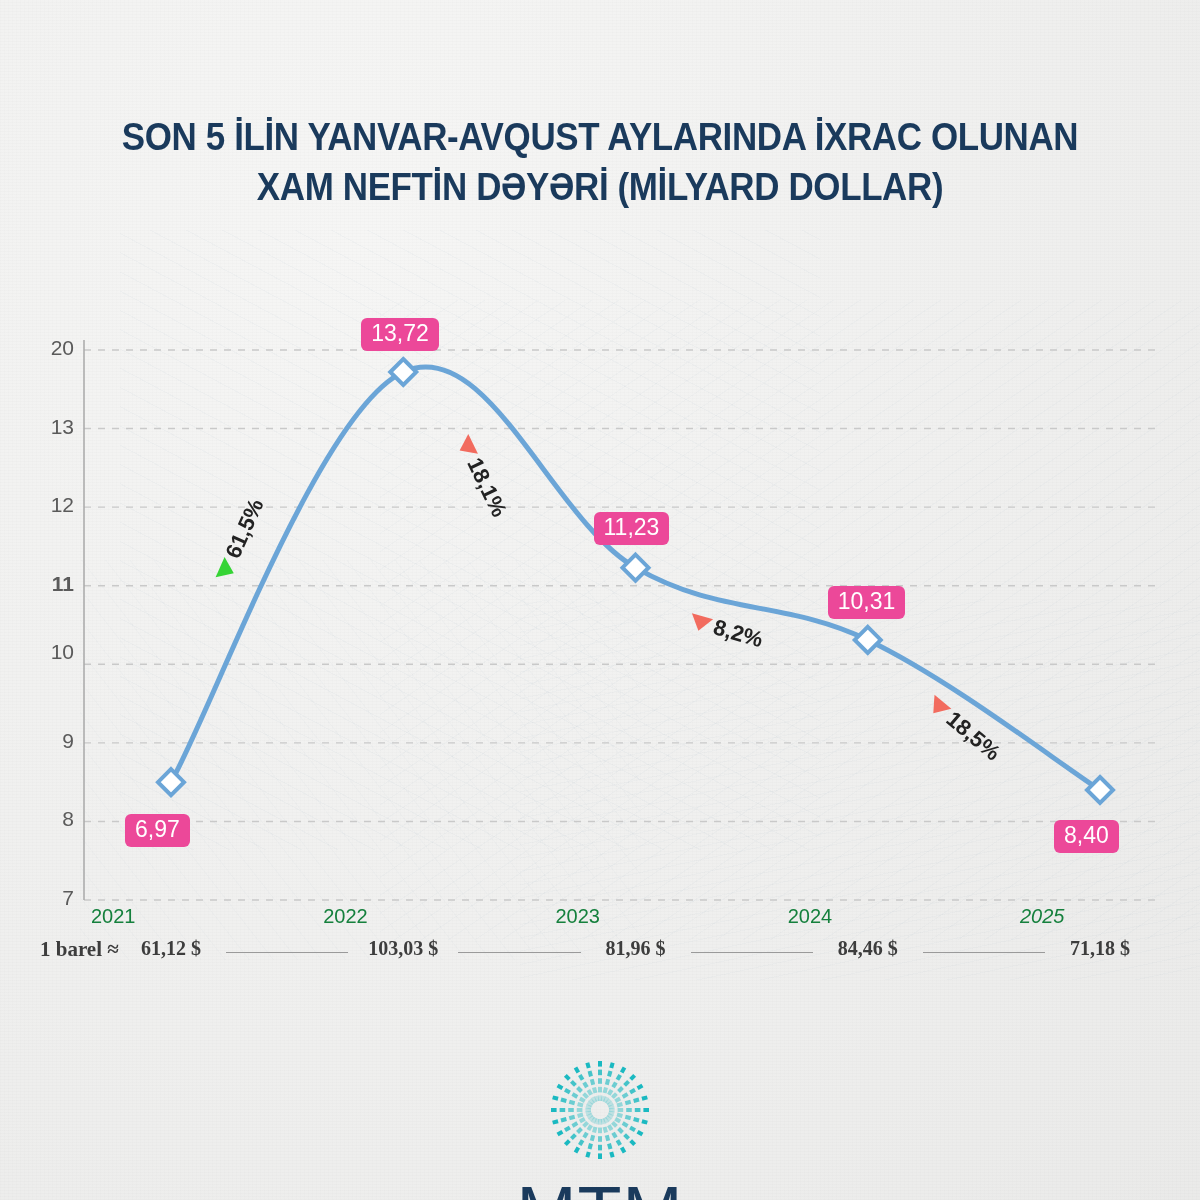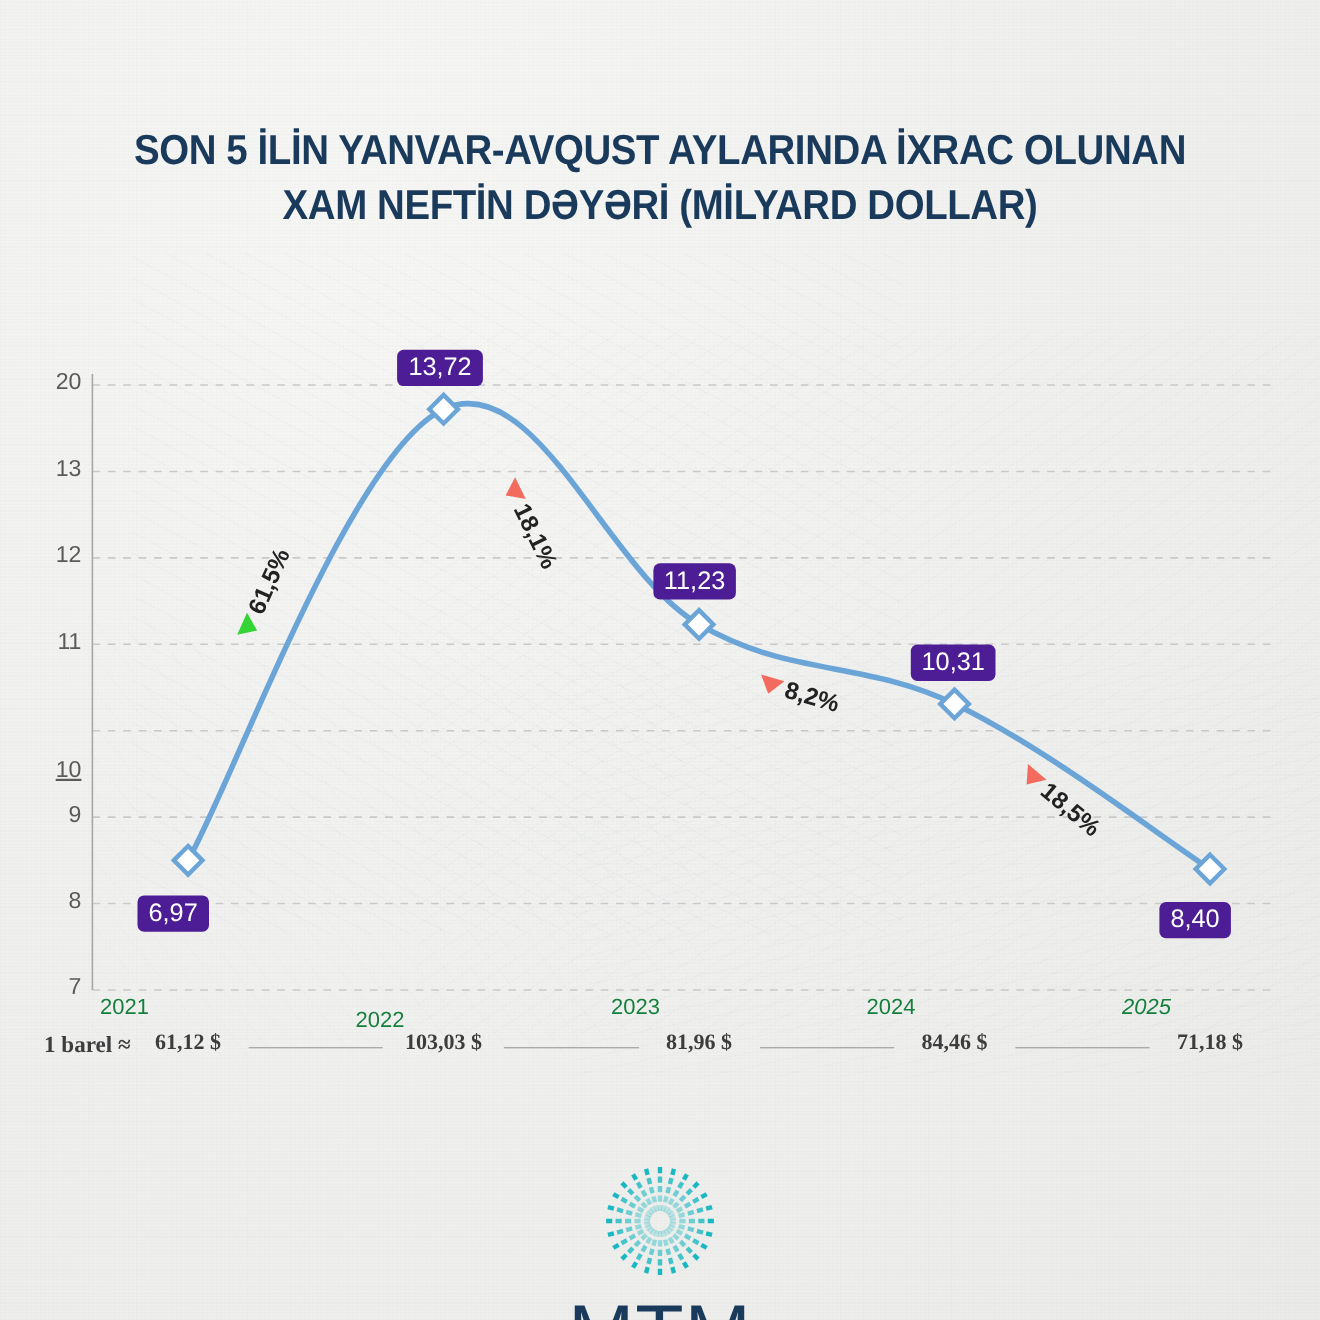--- a/index.html
+++ b/index.html
@@ -79,21 +79,21 @@
     position: absolute;
     font-size: 20px;
     color: #15803d;
     text-align: left;
     width: 160px;
   }
 
   
   .vbadge {
     position: absolute;
-    background: #4c1d95;
+    background: #ec4899;
     color: #ffffff;
     font-size: 23px;
     font-weight: 500;
     padding: 2px 10px 4px 10px;
     border-radius: 6px;
     white-space: nowrap;
     line-height: 1.18;
   }
 
   
@@ -210,30 +210,30 @@
         <polygon points="867.75,626.9285714285713 880.75,639.9285714285713 867.75,652.9285714285713 854.75,639.9285714285713" fill="#ffffff" stroke="#6ba5d7" stroke-width="4"></polygon>
         <polygon points="1100,777 1113,790 1100,803 1087,790" fill="#ffffff" stroke="#6ba5d7" stroke-width="4"></polygon>
       </g>
     <line id="yaxis-line" x1="84" y1="340" x2="84" y2="900" stroke="#a8a8a8" stroke-width="1.5"></line>
   </svg>
 
   <div id="yticks">
       <div class="ylabel" style="left: 30px; top: 886px;">7</div>
       <div class="ylabel" style="left: 30px; top: 807.429px;">8</div>
       <div class="ylabel" style="left: 30px; top: 728.857px;">9</div>
-      <div class="ylabel" style="left: 30px; top: 688px; text-decoration: underline;">10</div>
-      <div class="ylabel" style="left: 30px; top: 571.714px;">11</div>
+      <div class="ylabel" style="left: 30px; top: 640px;">10</div>
+      <div class="ylabel" style="left: 30px; top: 571.714px; font-weight: bold;">11</div>
       <div class="ylabel" style="left: 30px; top: 493.143px;">12</div>
       <div class="ylabel" style="left: 30px; top: 414.571px;">13</div>
       <div class="ylabel" style="left: 30px; top: 336px;">20</div>
     </div>
 
   <div id="xticks">
       <div class="xlabel" style="left: 91px; top: 905px;">2021</div>
-      <div class="xlabel" style="left: 323.25px; top: 905px; margin-top: 12px;">2022</div>
+      <div class="xlabel" style="left: 323.25px; top: 905px;">2022</div>
       <div class="xlabel" style="left: 555.5px; top: 905px;">2023</div>
       <div class="xlabel" style="left: 787.75px; top: 905px;">2024</div>
       <div class="xlabel" style="left: 1020px; top: 905px; font-style: italic;">2025</div>
     </div>
 
   <div id="vbadges">
       <div class="vbadge" style="left: 125px; top: 814.143px;">6,97</div>
       <div class="vbadge" style="left: 361.25px; top: 318px;">13,72</div>
       <div class="vbadge" style="left: 593.5px; top: 511.643px;">11,23</div>
       <div class="vbadge" style="left: 827.75px; top: 585.929px;">10,31</div>

